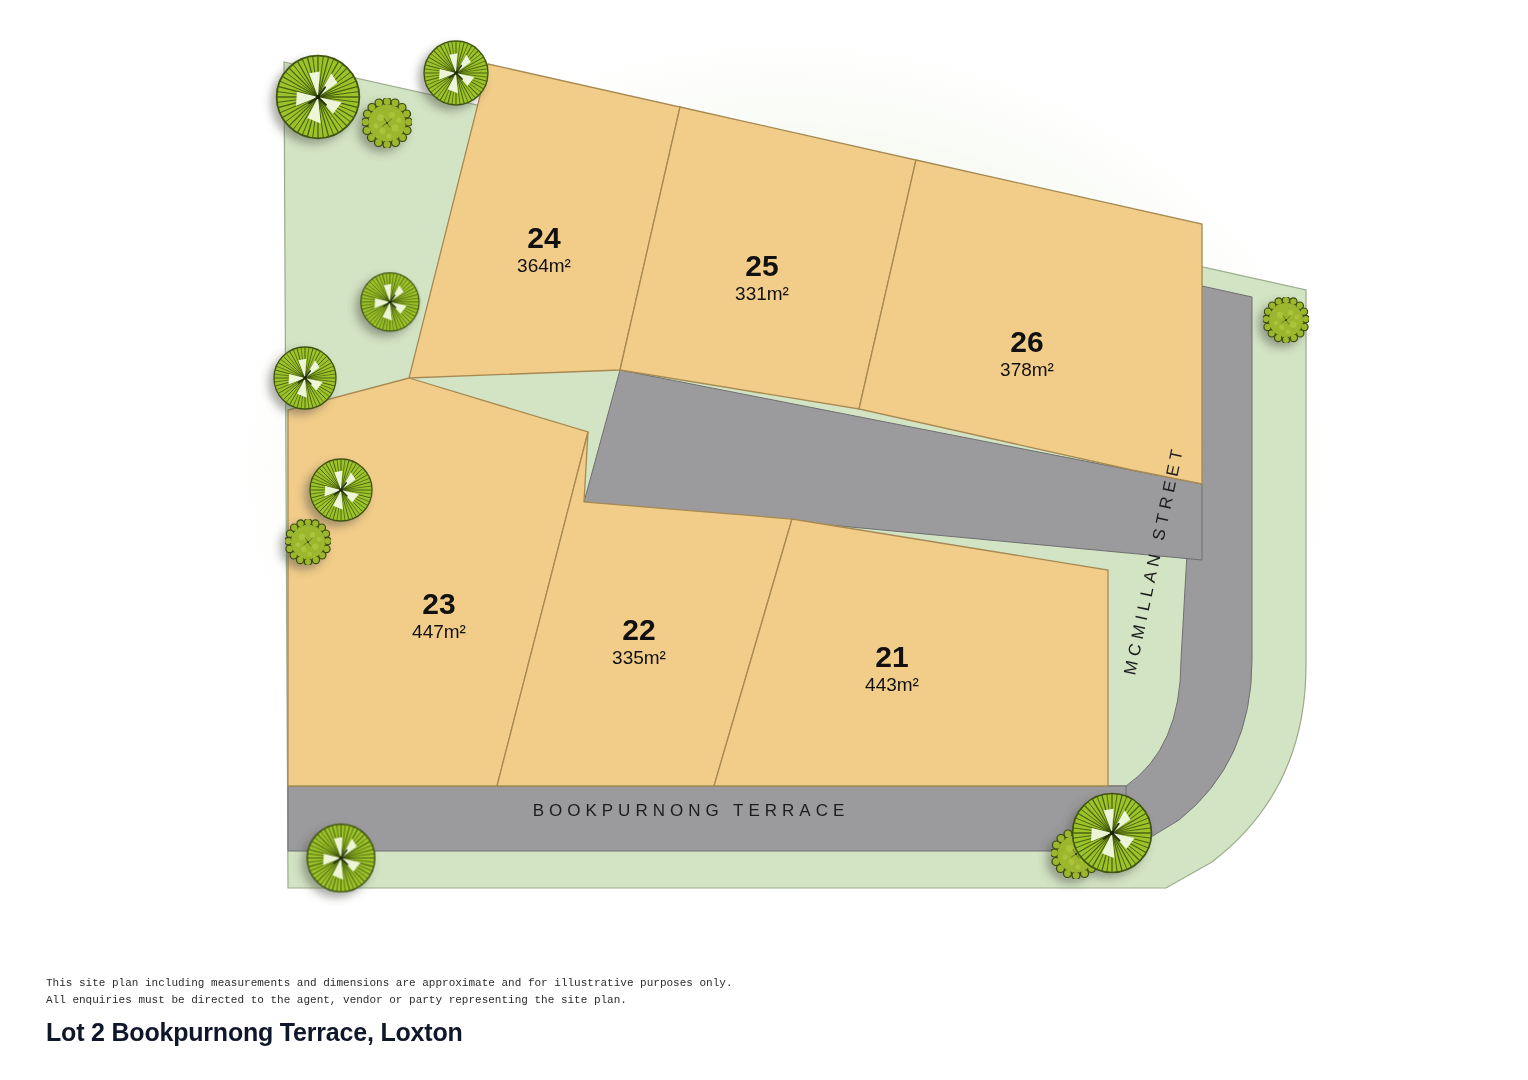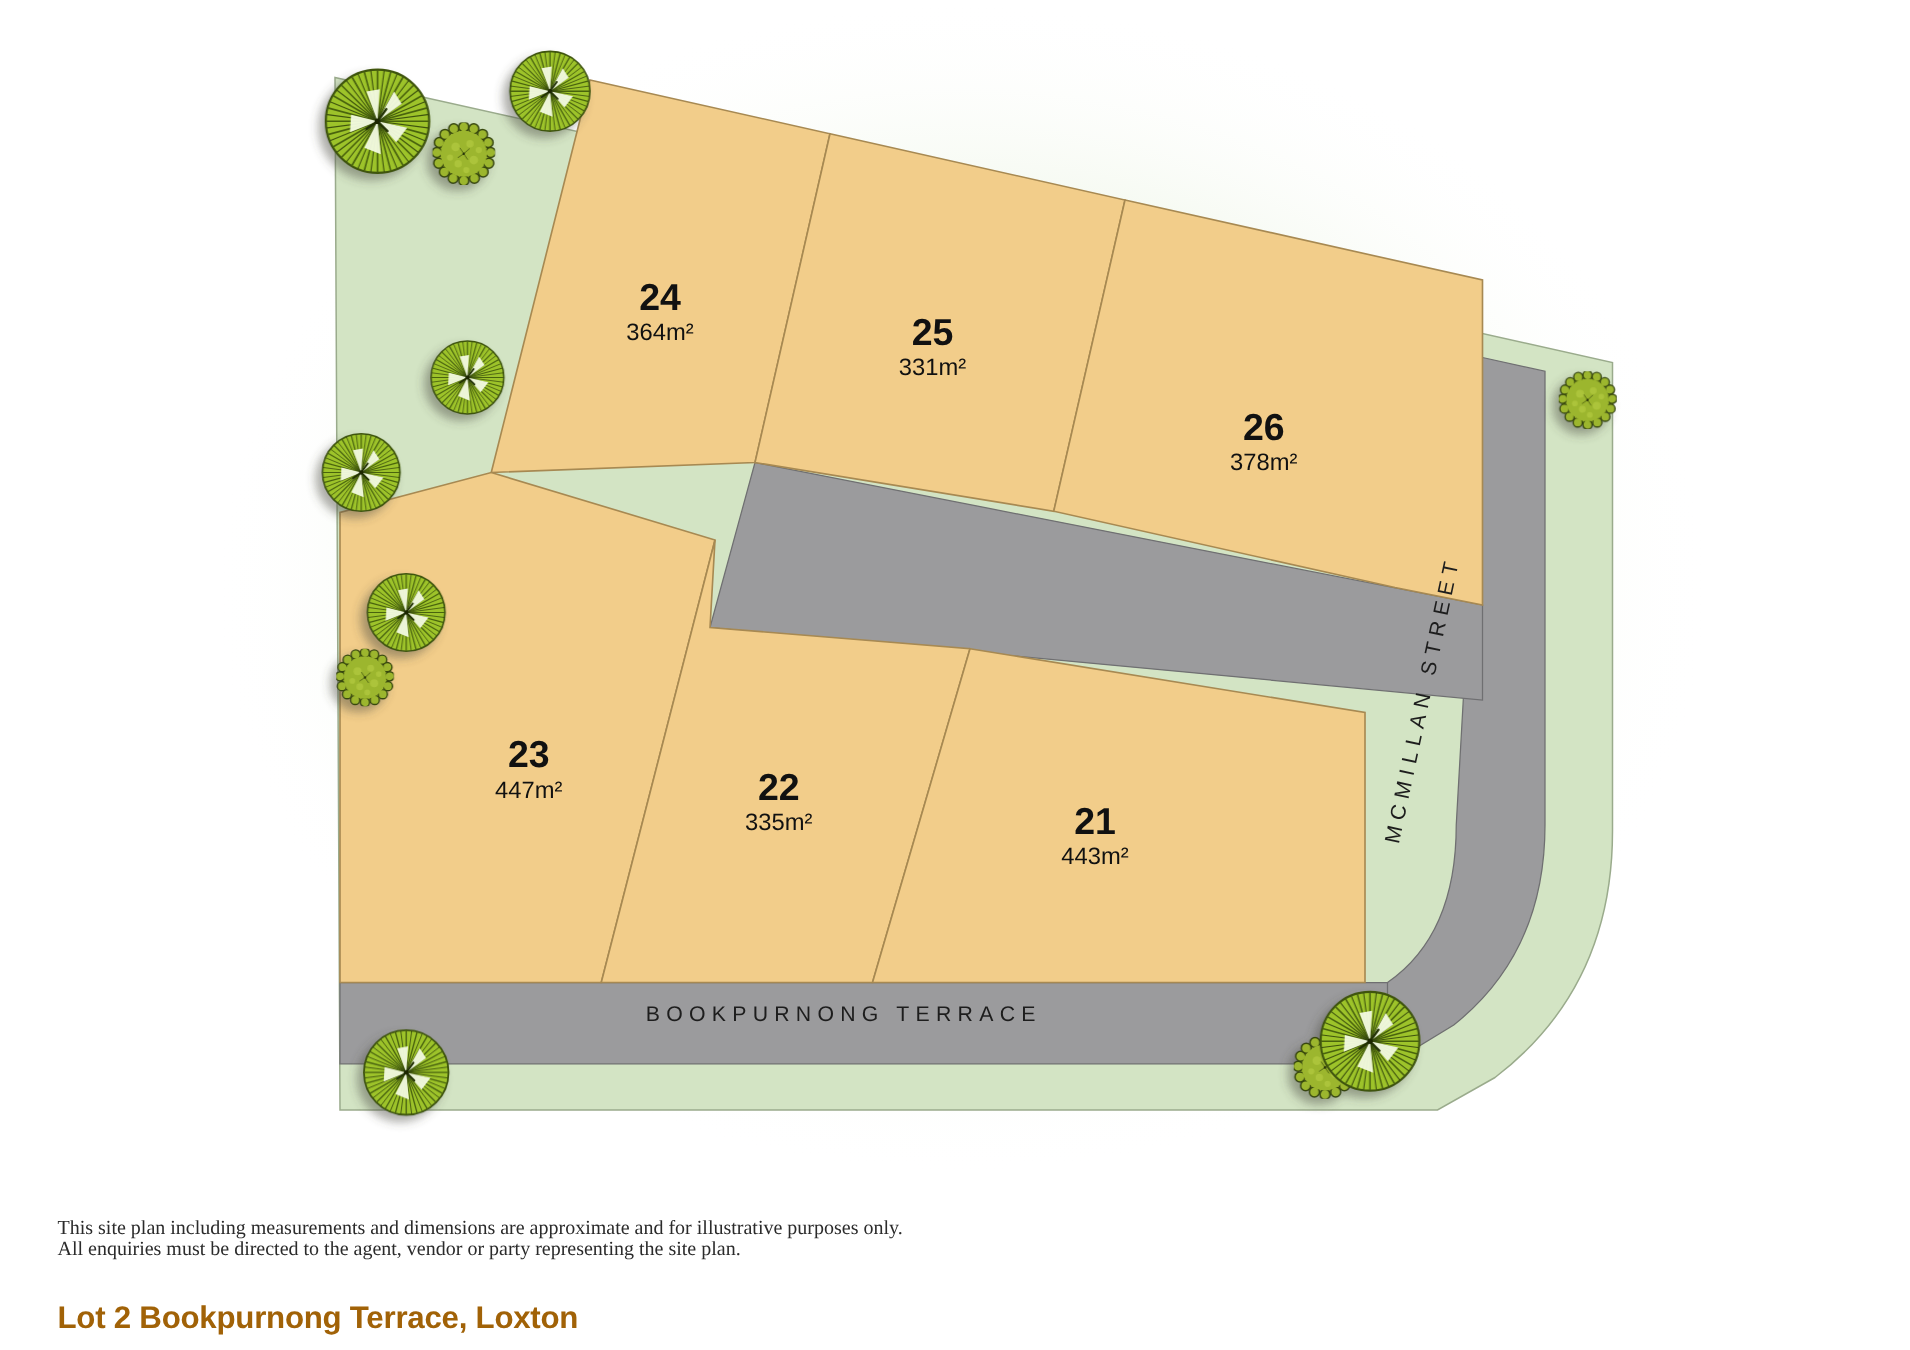--- a/index.html
+++ b/index.html
@@ -12,21 +12,21 @@
     width: 1528px;
     height: 1080px;
     position: relative;
     overflow: hidden;
     font-family: "Liberation Sans", sans-serif;
     color: #1a1a1a;
   }
 
   #plan-stage {
     position: absolute;
-    left: 0;
+    left: 16px;
     top: 0;
     width: 1328px;
     height: 950px;
   }
 
   #plan-svg {
     display: block;
     width: 1528px;
     height: 950px;
   }
@@ -57,32 +57,32 @@
     dominant-baseline: middle;
   }
 
   #footer-block {
     position: absolute;
     left: 46px;
     top: 975px;
     width: 1000px;
   }
   .disclaimer-line {
-    font-family: Liberation Serif, serif;
-    font-size: 16px;
+    font-family: Liberation Mono, monospace;
+    font-size: 11px;
     line-height: 16.5px;
     color: #2b2b2b;
     white-space: nowrap;
   }
   #title-text {
-    margin-top: 32px;
+    margin-top: 10px;
     font-family: "Liberation Sans", sans-serif;
     font-size: 25px;
     font-weight: bold;
-    color: #a16207;
+    color: #0f172a;
     letter-spacing: -0.2px;
   }
 </style>
 </head>
 <body>
 
 <div id="plan-stage">
   <svg id="plan-svg" viewBox="0 0 1528 950" xmlns="http://www.w3.org/2000/svg">
 
     <defs>

